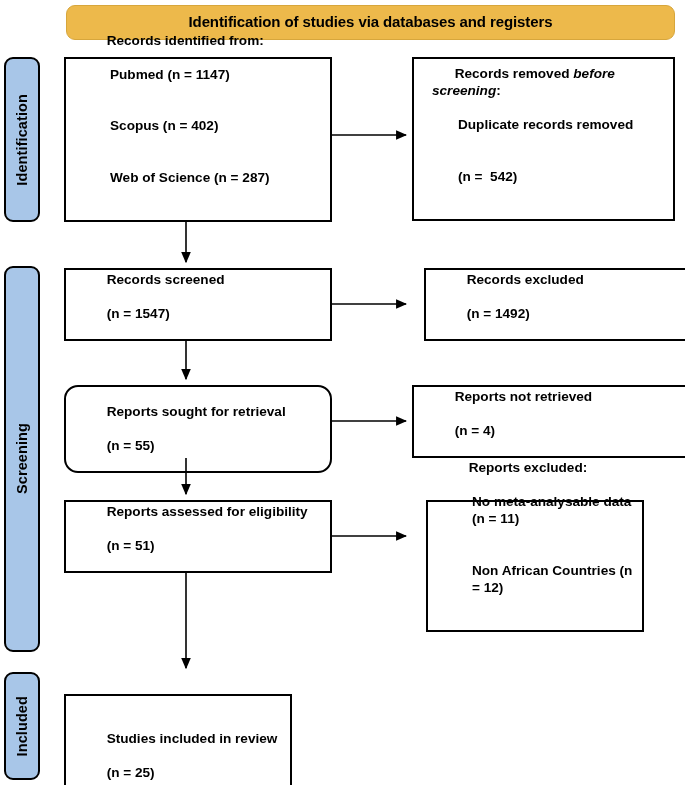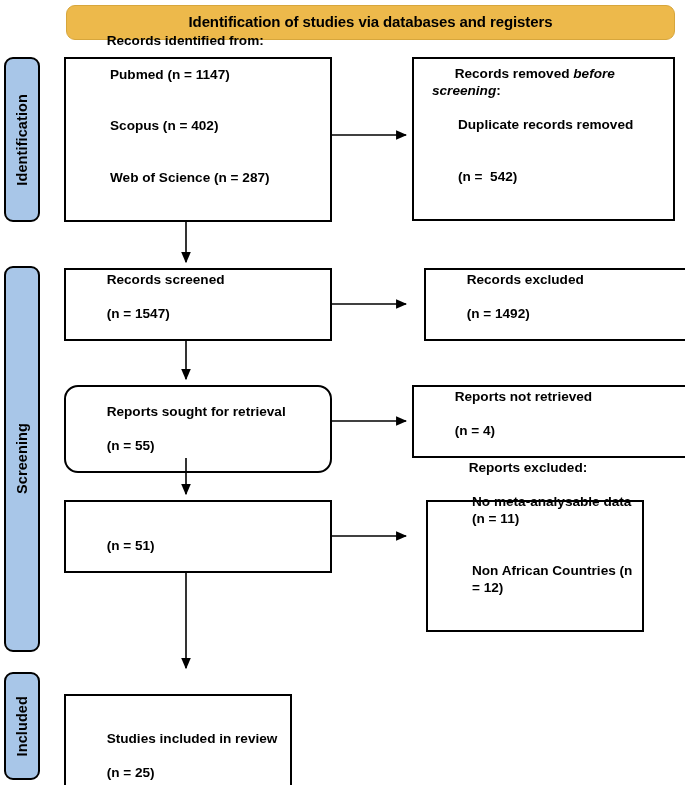--- a/index.html
+++ b/index.html
@@ -174,21 +174,21 @@
 
   <div class="box box-not-retrieved">
     <div class="box-text">
       <span>Reports not retrieved</span><br>
       <span>(n = 4)</span>
     </div>
   </div>
 
   <div class="box box-assessed">
     <div class="box-text">
-      <br>
+      <span>Reports assessed for eligibility</span><br>
       <span>(n = 51)</span>
     </div>
   </div>
 
   <div class="box box-excluded-rep">
     <div class="box-text">
       <span>Reports excluded:</span>
       <span class="indent">No meta-analysable data (n = 11)</span>
       <span class="indent">Non African Countries (n = 12)</span>
     </div>

